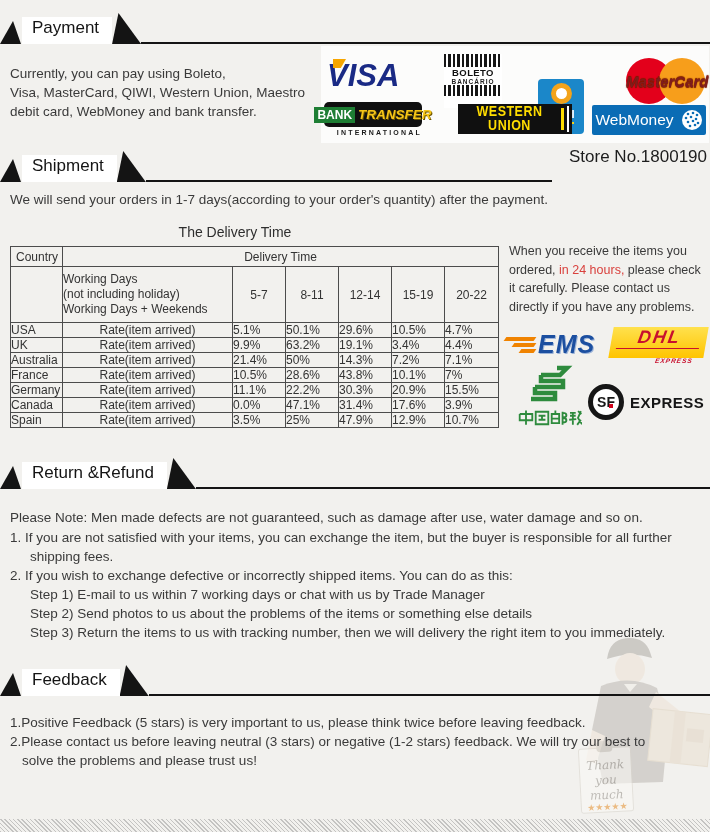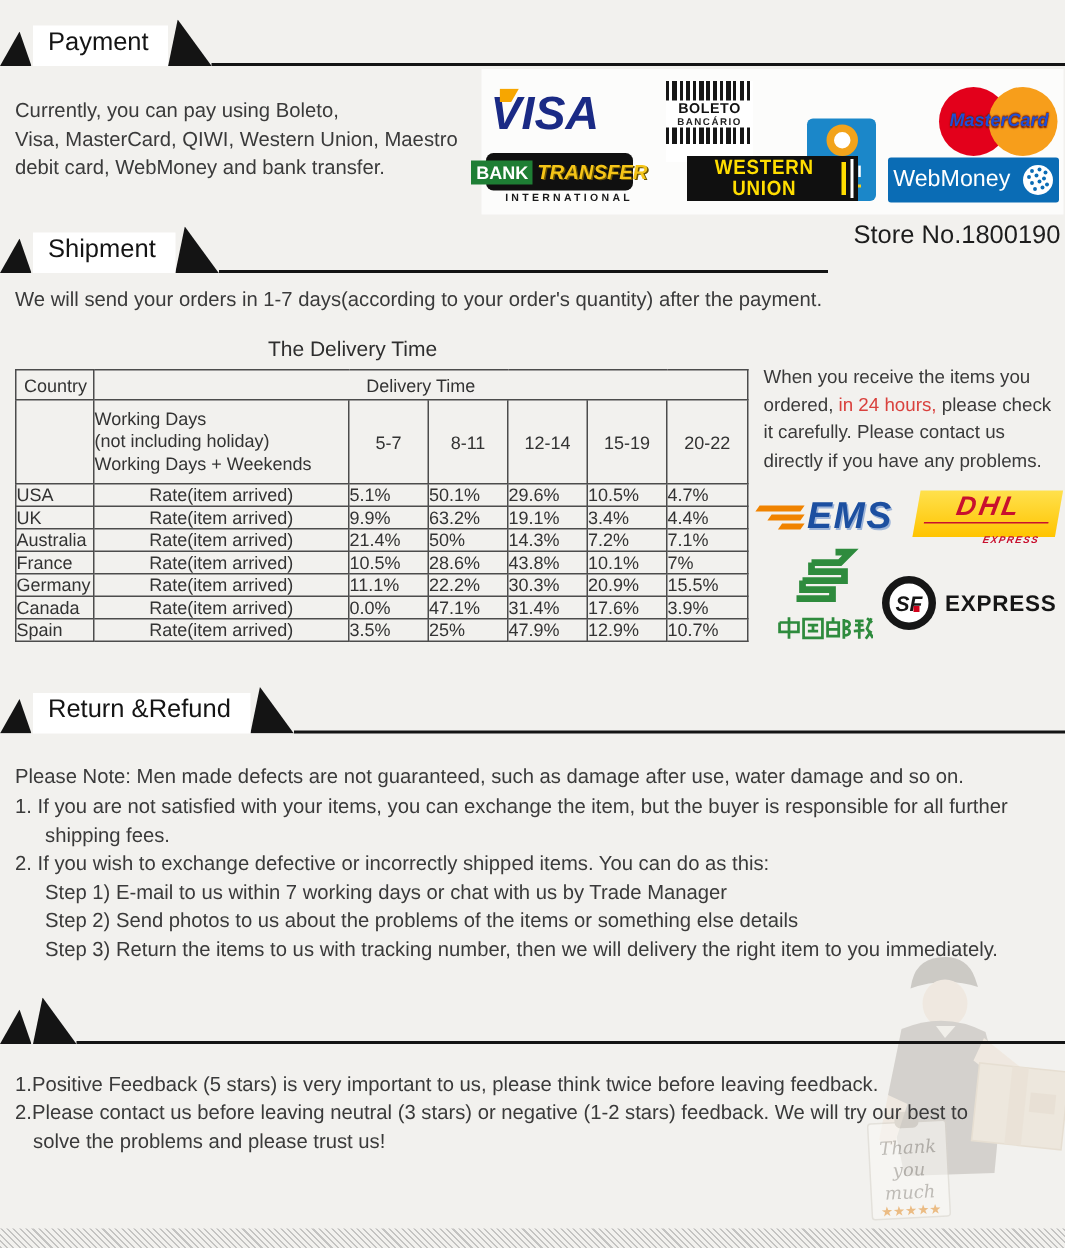--- a/index.html
+++ b/index.html
@@ -32,21 +32,21 @@
   .boleto .bt1 { font-size:9.5px; font-weight:bold; color:#111; line-height:11px; letter-spacing:.4px; }
   .boleto .bt2 { font-size:6.5px; font-weight:bold; color:#222; line-height:7px; letter-spacing:1px; }
   .qiwi { left:538px; top:55px; width:46px; height:55px; background:#1b87c9; border-radius:4px; text-align:center; padding-top:4px;margin-top:24px; }
   .qiwi .qring { display:inline-block; width:21px; height:21px; border:5px solid #f2a31b; border-radius:50%; background:#fff; }
   .qiwi .qtxt { font-size:11px; font-weight:bold; color:#fff; letter-spacing:1px; line-height:13px; }
   .qiwi .qsub { margin:1px auto 0; width:26px; height:2px; background:#f2d21b; }
   .mc { left:626px; top:57px; width:80px; height:48px; }
   .mc .c1,.mc .c2 { position:absolute; width:46px; height:46px; border-radius:50%; top:1px; }
   .mc .c1 { left:0; background:#e3001b; }
   .mc .c2 { left:33px; background:#f79e1b; }
-  .mc .mtxt { position:absolute; left:0; right:0; top:16px; text-align:center; color:#1d4ed8; font-style:italic; font-weight:bold; font-size:12px; text-shadow:0 1px 1px #7a1a00, 0 -1px 1px #7a1a00; }
+  .mc .mtxt { position:absolute; left:0; right:0; top:16px; text-align:center; color:#7f1d1d; font-style:italic; font-weight:bold; font-size:15px; text-shadow:0 1px 1px #7a1a00, 0 -1px 1px #7a1a00; }
   .bank { left:324px; top:102px; width:98px; text-align:right; }
   .bank .bbox { background:#101010; border-radius:5px; height:25px; display:flex; align-items:center; justify-content:center; gap:3px; padding:0 4px; }
   .bank .bw1 { background:#1e7e34; color:#fff; font-weight:bold; font-size:12px; padding:1px 3px; }
   .bank .bw2 { color:#f5c518; font-weight:bold; font-style:italic; font-size:13.5px; text-shadow:1px 1px 0 #6b5400; }
   .bank .bsub { font-size:7px; letter-spacing:2.2px; color:#1a1a1a; font-weight:bold; margin-top:2px; }
   .wu { left:458px; top:104px; width:114px; height:30px; background:#101010; display:flex; align-items:center; }
   .wu .wtxt { flex:1; text-align:center; color:#ffdd00; font-weight:bold; font-size:12.5px; line-height:13px; letter-spacing:.5px; transform:scaleY(1.1); }
   .wu .wbar { width:3px; height:22px; background:#ffdd00; margin-right:3px; }
   .wu .wbar2 { width:5px; height:26px; background:#101010; border-left:2px solid #fff; }
   .wm { left:592px; top:105px; width:114px; height:30px; background:#0a6cb5; border-radius:2px; display:flex; align-items:center; justify-content:center; gap:7px; }
@@ -72,21 +72,21 @@
   .ems .wing { display:flex; flex-direction:column; align-items:flex-end; gap:2px; margin-right:3px; }
   .ems .wing i { display:block; height:4px; background:#f08300; transform:skewX(-35deg); }
   .ems .w1{width:30px;} .ems .w2{width:22px;} .ems .w3{width:15px;}
   .ems .etxt { font-size:25px; font-weight:900; font-style:italic; color:#1c4fa0; letter-spacing:1px; text-shadow:1px 1px 0 #9db4d8; }
   .dhl { left:611px; top:327px; width:95px; height:31px; background:linear-gradient(#ffe14d,#ffc400); transform:skewX(-10deg); padding:1px 6px 0; }
   .dhl .dtxt { color:#c8102e; font-weight:900; font-style:italic; font-size:18px; letter-spacing:2px; text-align:center; line-height:19px; }
   .dhl .drule { border-top:1.5px solid #c8102e; margin-top:1px; text-align:right; }
   .dhl .dsub { font-size:6.5px; font-style:italic; font-weight:bold; color:#c8102e; letter-spacing:1px; padding-right:4px; }
   .cpost { left:514px; top:364px; width:72px; text-align:center; }
   .sfx { left:588px; top:384px; display:flex; align-items:center; gap:6px; }
-  .sf-ring { width:36px; height:36px; border:5px solid #161616; border-radius:50%; background:#fff; display:flex; align-items:center; justify-content:center; position:relative;font-style:italic; }
+  .sf-ring { width:36px; height:36px; border:5px solid #161616; border-radius:50%; background:#fff; display:flex; align-items:center; justify-content:center; position:relative; }
   .sf-ring .sftxt { font-weight:900; font-size:14px; color:#161616; letter-spacing:0; }
   .sf-ring .sfdot { position:absolute; right:6px; top:15px; width:4px; height:4px; background:#d0021b; }
   .sf-sub { font-weight:900; font-size:15px; color:#161616; letter-spacing:.5px; }
   
   .man { position:absolute; left:544px; top:630px; z-index:1; }
   .hatch { position:absolute; left:0; right:0; bottom:0; height:13px; z-index:1;
     background:repeating-linear-gradient(45deg, rgba(140,140,140,.45) 0 1px, rgba(255,255,255,0) 1px 3px); }
   .store-no { position:absolute; right:3px; top:147px; font-size:17px; color:#1d1d1d; z-index:3; white-space:nowrap; }
   .tbl-title { position:absolute; left:10px; top:224px; width:450px; text-align:center; font-size:14px; color:#2e2e2e; z-index:2; }
 </style>
@@ -351,20 +351,21 @@
   <div class="txt" style="left:10px; top:510px;">Please Note: Men made defects are not guaranteed, such as damage after use, water  damage and so on.</div>
   <div class="txt" style="left:10px; top:530px;">1. If you are not satisfied with your items, you can exchange the item, but the buyer is responsible for all further</div>
   <div class="txt" style="left:30px; top:549px;">shipping fees.</div>
   <div class="txt" style="left:10px; top:568px;">2. If you wish to exchange defective or incorrectly shipped items. You can do as this:</div>
   <div class="txt" style="left:30px; top:587px;">Step 1) E-mail to us within 7 working days or chat with us by Trade Manager</div>
   <div class="txt" style="left:30px; top:606px;">Step 2) Send photos to us about the problems of the items or something else details</div>
   <div class="txt" style="left:30px; top:625px;">Step 3) Return the items to us with tracking number, then we will delivery the right item to you immediately.</div>
 
   <div class="sec-header" style="top:660px">
     <span class="tri tri-l"></span>
+    <span class="sec-label">Feedback</span>
     <span class="tri tri-r"></span>
     <span class="sec-line"></span>
   </div>
 
   <div class="txt" style="left:10px; top:715px;">1.Positive Feedback (5 stars) is very important to us, please think twice before leaving feedback.</div>
   <div class="txt" style="left:10px; top:734px;">2.Please contact us before leaving neutral (3 stars) or negative (1-2 stars) feedback. We will try our best to</div>
   <div class="txt" style="left:22px; top:753px;">solve the problems and please trust us!</div>
 
 </div>
 

